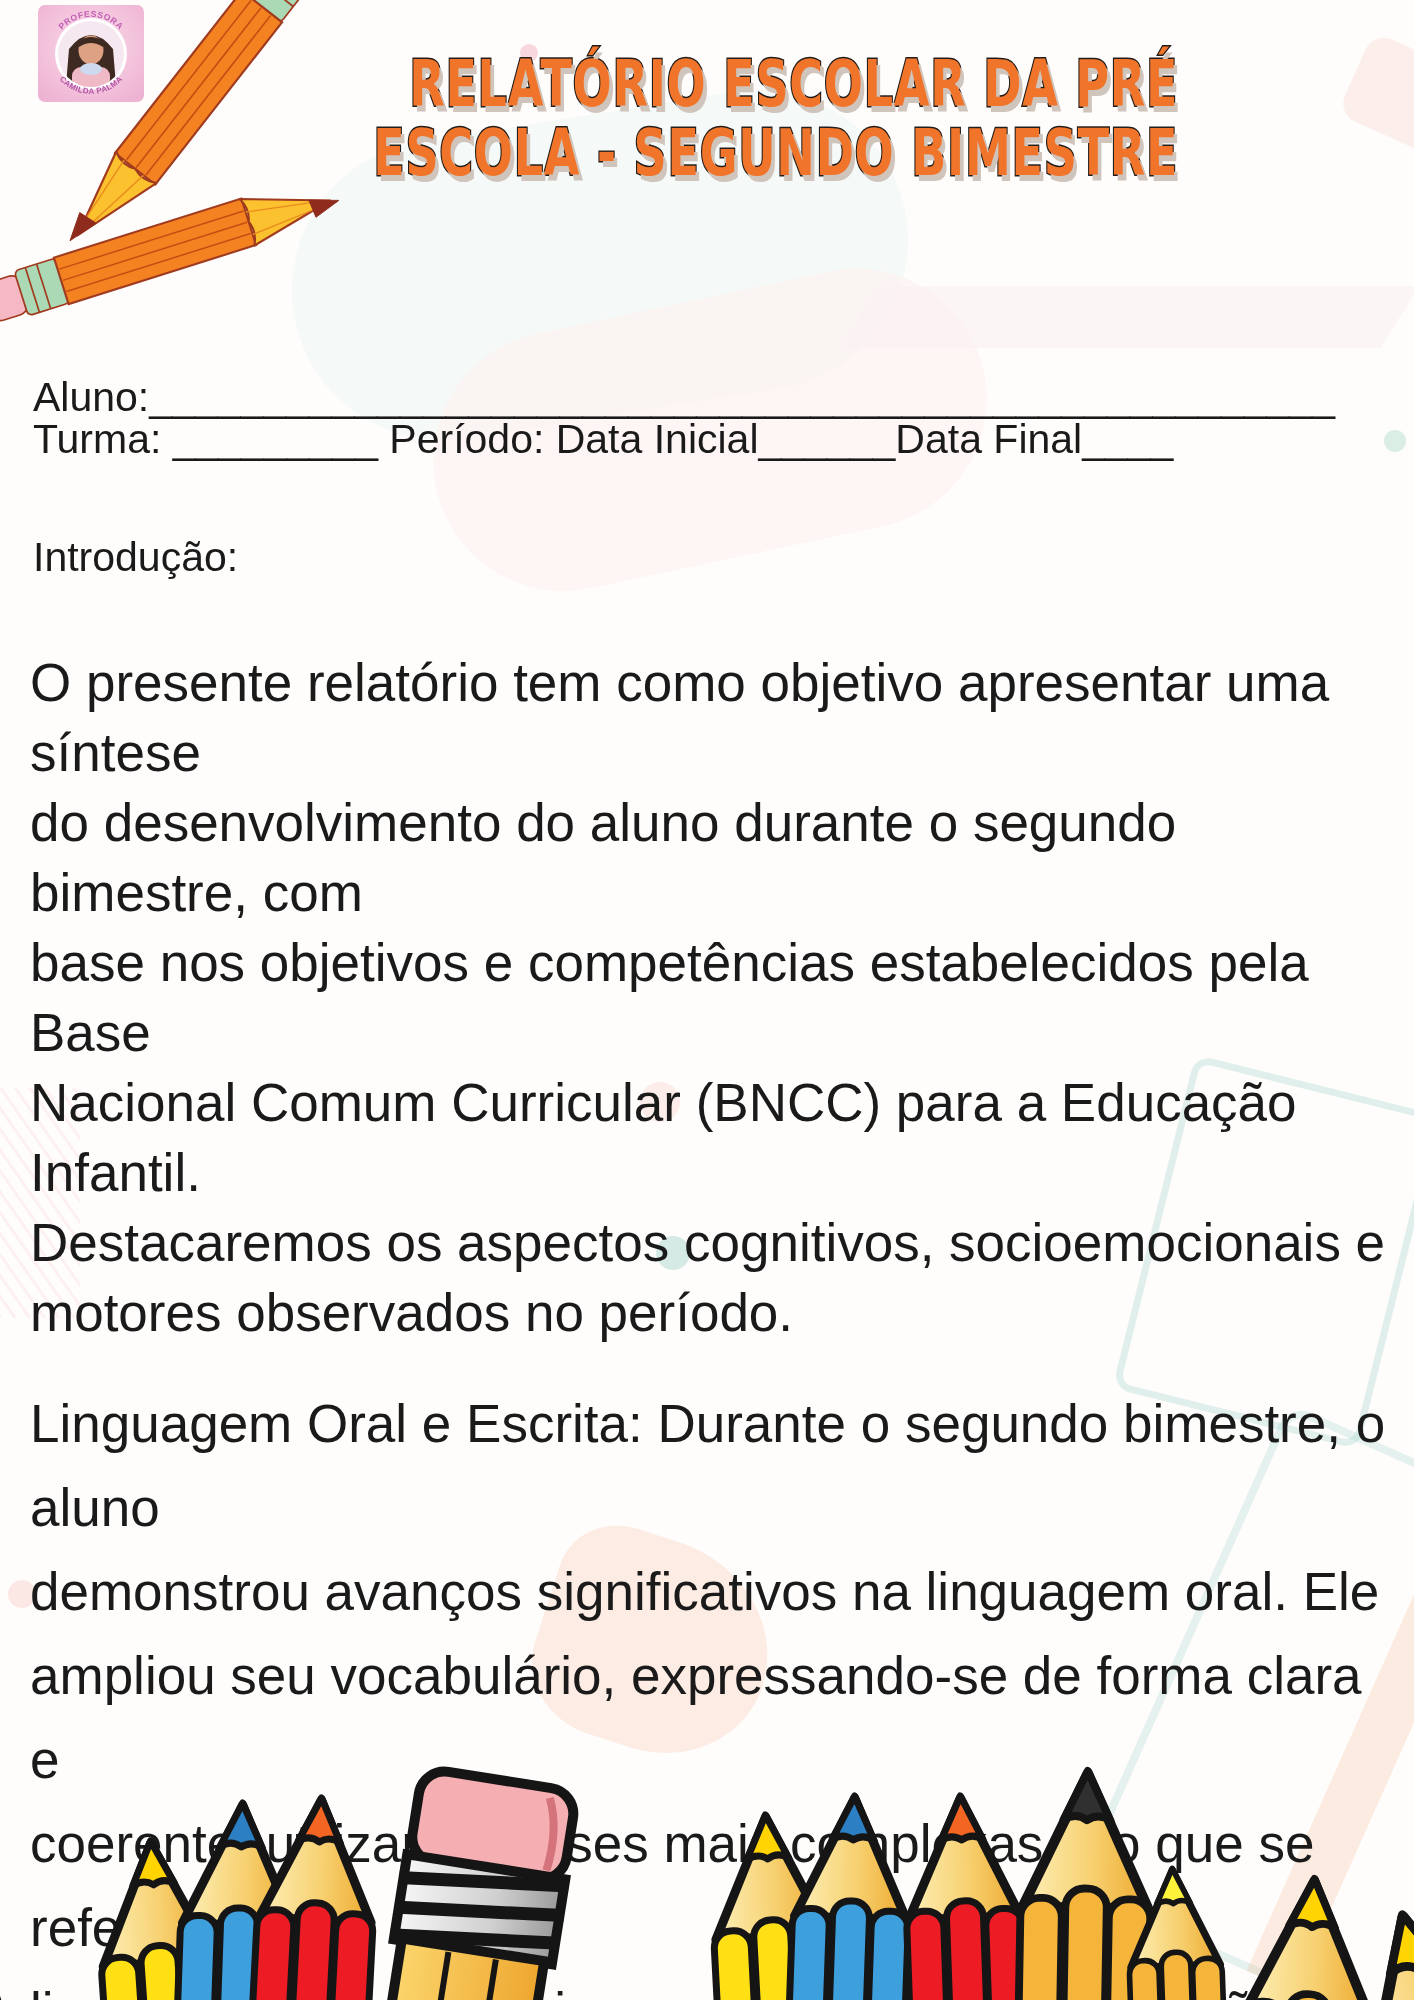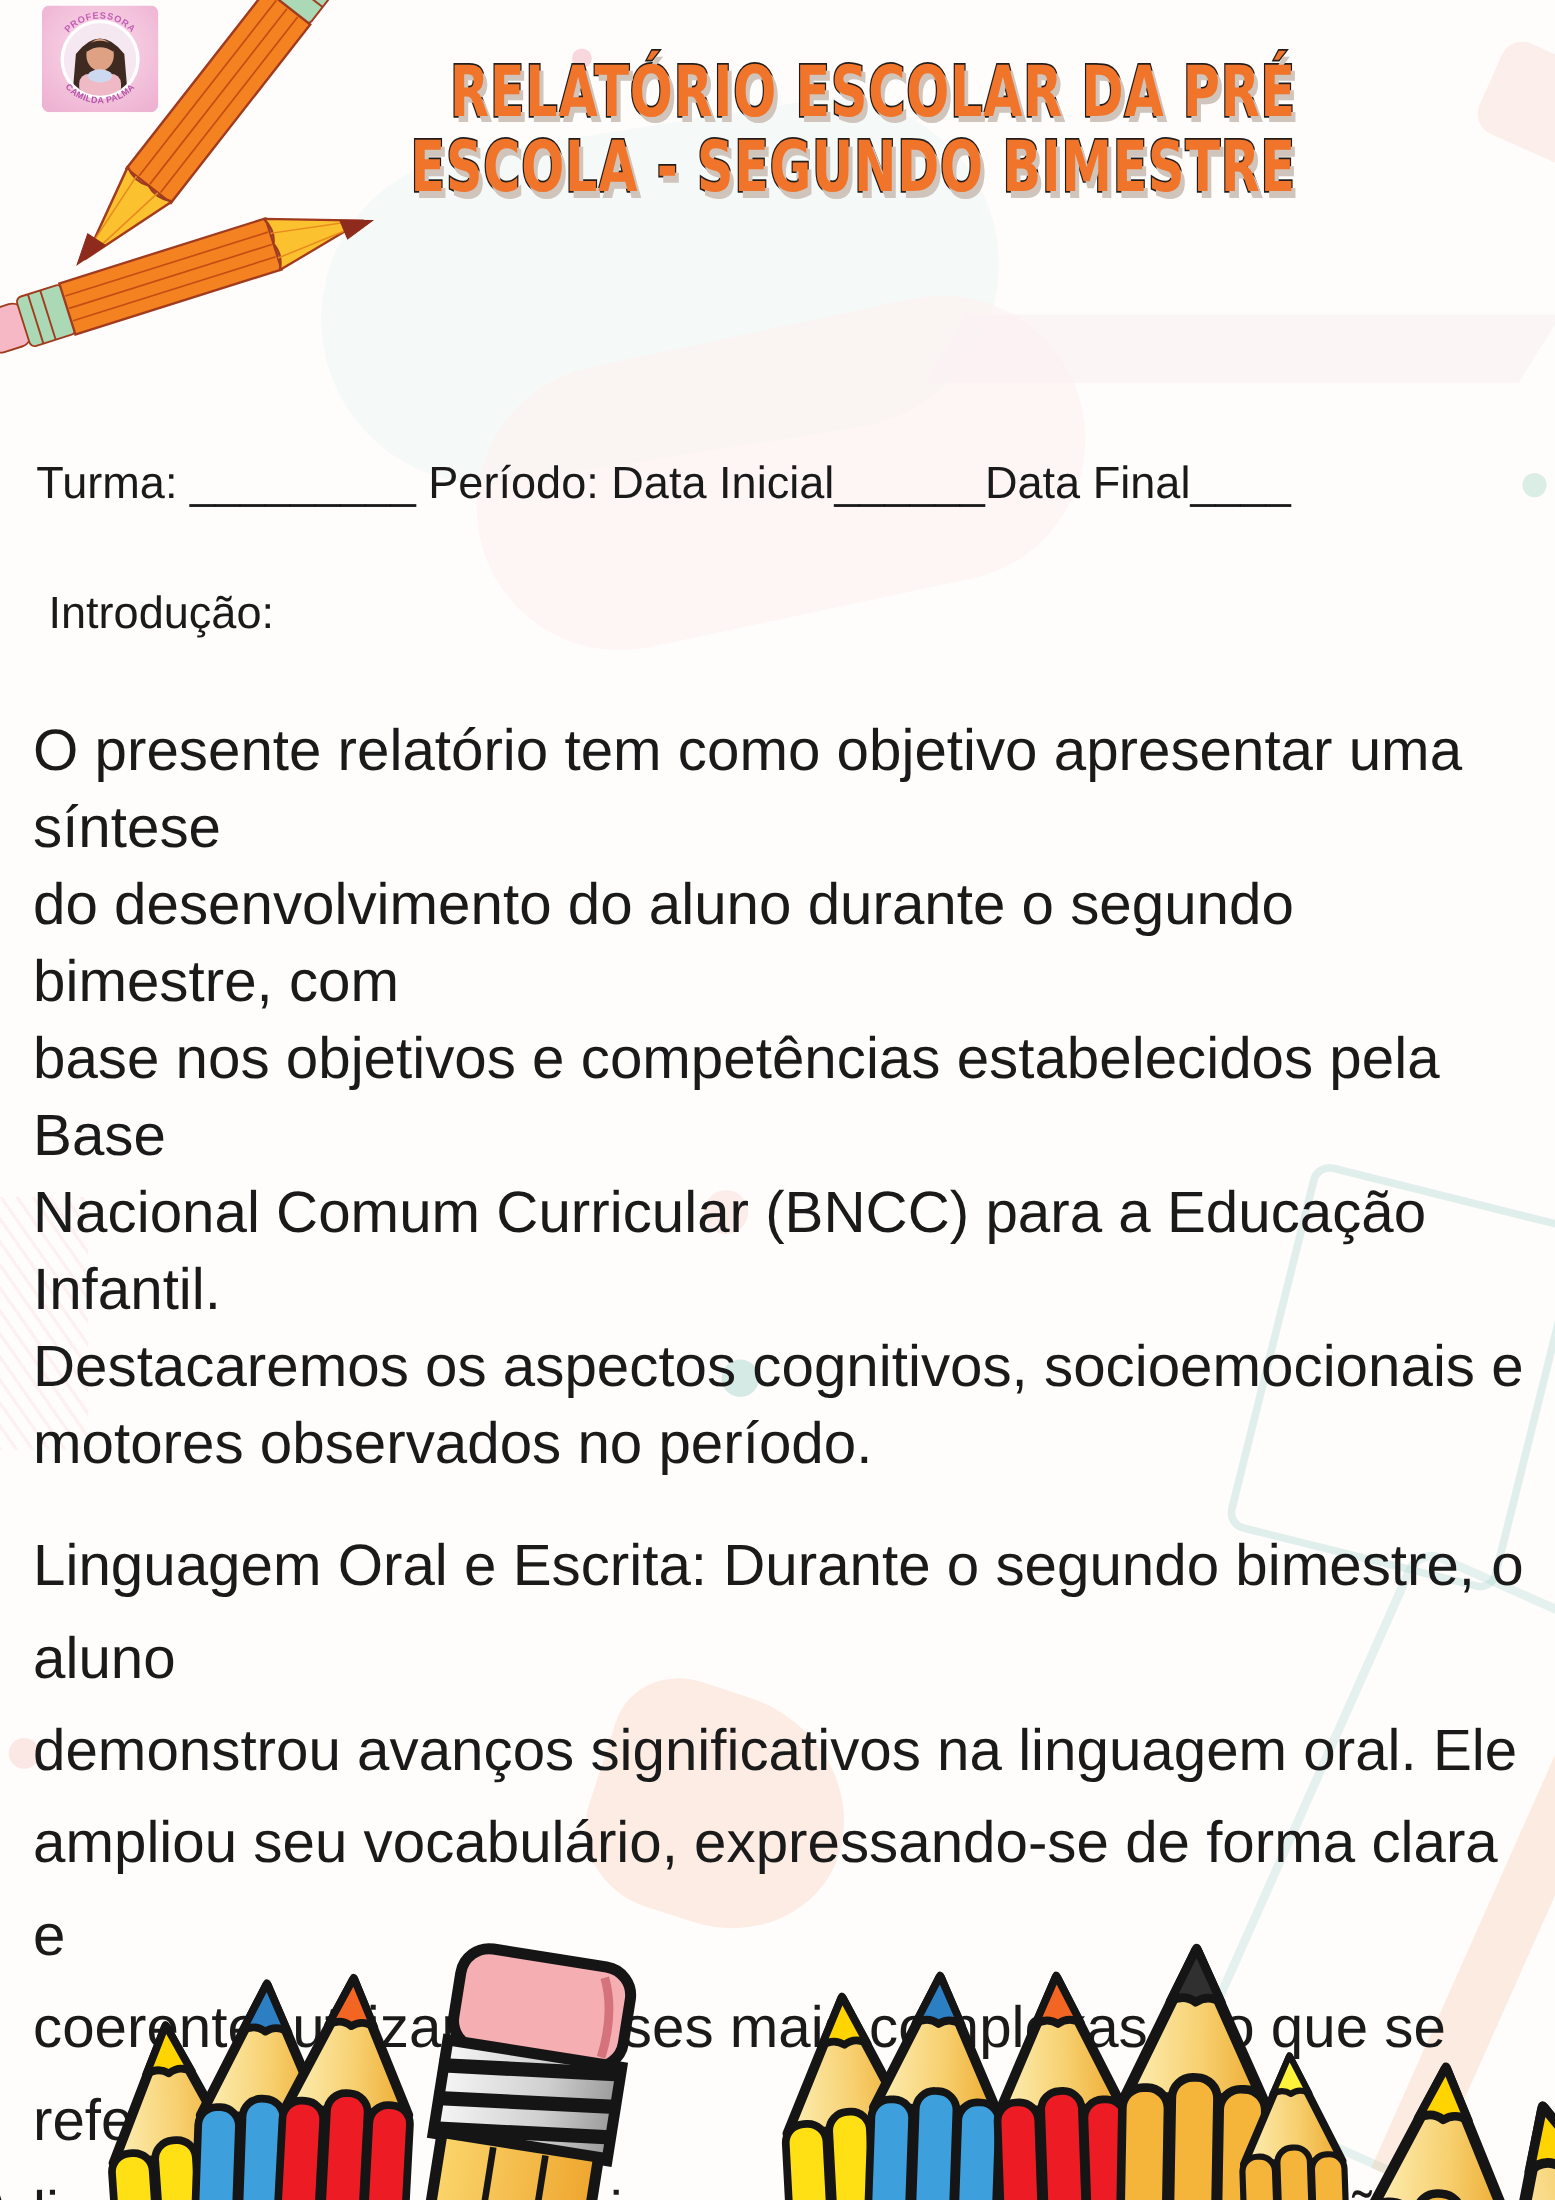--- a/index.html
+++ b/index.html
@@ -35,21 +35,21 @@
     display:block; font-family:"DejaVu Sans", sans-serif; font-weight:800;
     font-size:64px; line-height:69px; letter-spacing:1px; color:#f0752b;
     -webkit-text-stroke:3px #221d1a; paint-order:stroke fill;
     text-shadow:5px 6px 0 #cfc5bd;
     transform:scaleX(.72); transform-origin:50% 50%; white-space:nowrap;
   }
   
   .fline{position:absolute; left:33px; width:1370px; font-size:41px; white-space:pre; overflow:hidden;}
   .fline-aluno{top:374px;}
   .fline-turma{top:416px;}
-  .h{position:absolute; left:44px; font-size:41px;}
+  .h{position:absolute; left:33px; font-size:41px;}
   .h-intro{top:534px;}
   .h-dev{top:1130px;}
   .h-area{left:95px; top:1258px;}
   .para{position:absolute; left:30px; width:1374px; font-size:53px; white-space:pre-line;}
   .para-intro{top:648px; line-height:70px;}
   .para-ling{top:1382px; line-height:84px;}
   
   .pencils-bottom{position:absolute; left:0; bottom:0; width:1414px; height:250px;}
 </style>
 </head>
@@ -120,20 +120,21 @@
     </defs>
     <use href="#orangePencil" transform="translate(185,105) rotate(128) scale(0.88)"></use>
     <use href="#orangePencil" transform="translate(175,245) rotate(-17.5) scale(0.84)"></use>
   </svg>
 
   <div class="title">
     <span class="title-line">RELATÓRIO ESCOLAR DA PRÉ</span>
     <span class="title-line">ESCOLA - SEGUNDO BIMESTRE</span>
   </div>
 
+  <div class="fline fline-aluno">Aluno:____________________________________________________</div>
   <div class="fline fline-turma">Turma: _________ Período: Data Inicial______Data Final____</div>
 
   <div class="h h-intro">Introdução:</div>
   <div class="para para-intro">O presente relatório tem como objetivo apresentar uma síntese
 do desenvolvimento do aluno durante o segundo bimestre, com
 base nos objetivos e competências estabelecidos pela Base
 Nacional Comum Curricular (BNCC) para a Educação Infantil.
 Destacaremos os aspectos cognitivos, socioemocionais e
 motores observados no período.</div>
 

